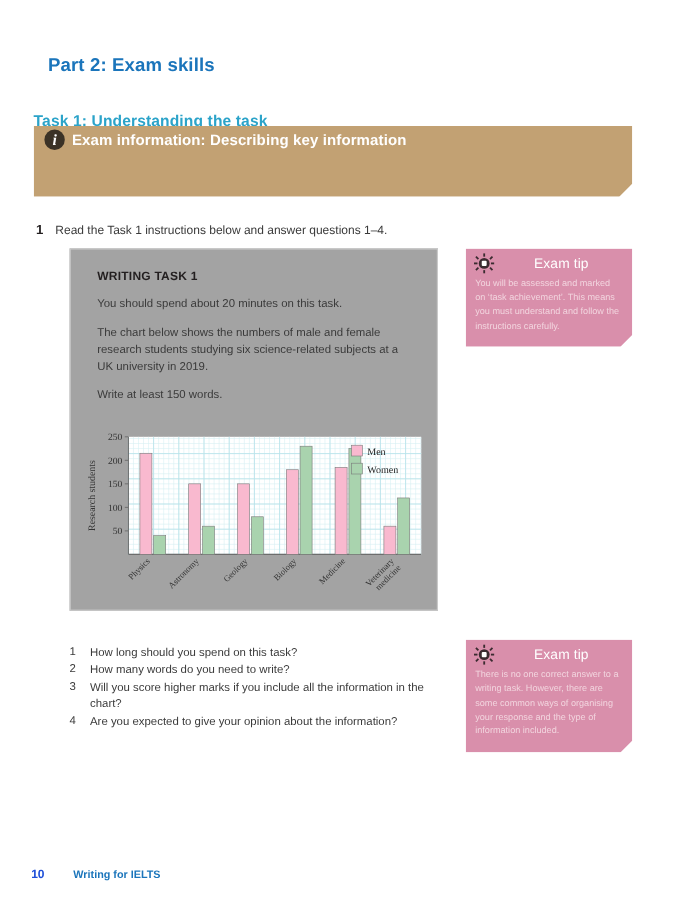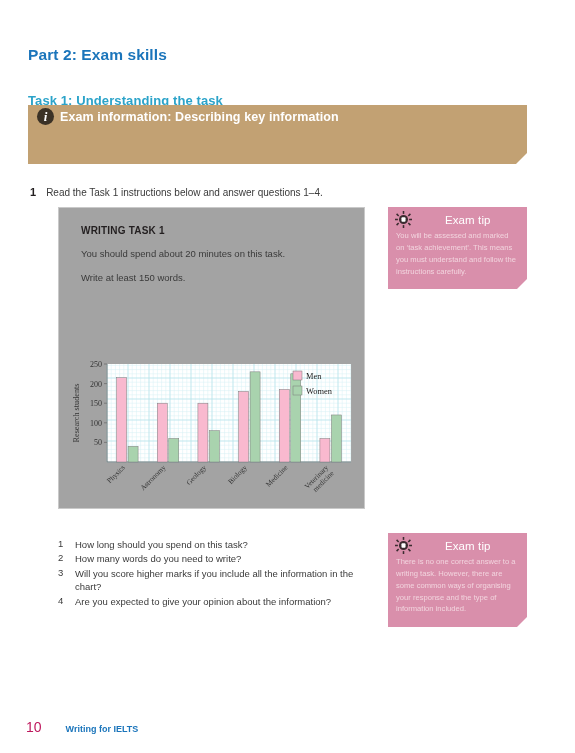--- a/index.html
+++ b/index.html
@@ -5,21 +5,21 @@
   html,body{margin:0;padding:0;}
   body{
     width:575px;height:753px;background:#ffffff;
     font-family:"Liberation Sans", sans-serif;
     color:#231f20;position:relative;overflow:hidden;
   }
   .page{position:absolute;inset:0;}
 
   
   .part-title{
-    position:absolute;left:28px;top:46px;
+    position:absolute;left:40px;top:46px;
     font-size:15.5px;font-weight:bold;color:#1b75bb;letter-spacing:.1px;
   }
   .task-title{
     position:absolute;left:28px;top:93px;
     font-size:13px;font-weight:bold;color:#2ba3c9;letter-spacing:.1px;
   }
 
   
   .info-box{
     position:absolute;left:28px;top:105px;width:499px;height:59px;
@@ -72,21 +72,21 @@
   .tip-body{padding:2px 9px 0 8px;font-size:7.6px;line-height:1.56;color:#f2d4de;}
 
   
   .qlist{position:absolute;left:58px;top:538px;width:305px;}
   .qitem{display:flex;gap:9px;margin-bottom:1px;}
   .qitem .n{font-size:9.5px;color:#3a3a3a;width:8px;flex:0 0 auto;text-align:left;}
   .qitem .t{font-size:9.5px;line-height:1.42;color:#3a3a3a;}
 
   
   .footer{position:absolute;left:26px;bottom:18px;display:flex;align-items:baseline;gap:24px;}
-  .folio{font-size:14px;font-weight:normal;color:#be185d;}
+  .folio{font-size:10px;font-weight:bold;color:#1d4ed8;}
   .footer-title{font-size:9px;font-weight:bold;color:#1b75bb;}
 </style>
 </head>
 <body>
 
 <div class="page">
 
   <div class="part-title">Part 2: Exam skills</div>
   <div class="task-title">Task 1: Understanding the task</div>
 
@@ -99,20 +99,21 @@
 
   <div class="q1-row">
     <span class="q1-num">1</span>
     <span class="q1-text">Read the Task 1 instructions below and answer questions 1–4.</span>
   </div>
 
   <div class="task-card">
     <div class="task-card-inner">
       <div class="task-heading">WRITING TASK 1</div>
       <p class="task-p">You should spend about 20 minutes on this task.</p>
+      <p class="task-p">The chart below shows the numbers of male and female research students studying six science-related subjects at a UK university in 2019.</p>
       <p class="task-p">Write at least 150 words.</p>
     </div>
 
     <div class="chart-wrap">
       <svg class="chart-svg" id="chart" width="290" height="145" viewBox="0 0 290 145">
           <rect x="40" y="6" width="244" height="98" fill="#ffffff"></rect>
           <line x1="40" y1="6" x2="40" y2="104" stroke="#d7f0f4" stroke-width="0.5"></line>
           <line x1="44.2" y1="6" x2="44.2" y2="104" stroke="#d7f0f4" stroke-width="0.5"></line>
           <line x1="48.400000000000006" y1="6" x2="48.400000000000006" y2="104" stroke="#d7f0f4" stroke-width="0.5"></line>
           <line x1="52.60000000000001" y1="6" x2="52.60000000000001" y2="104" stroke="#d7f0f4" stroke-width="0.5"></line>

